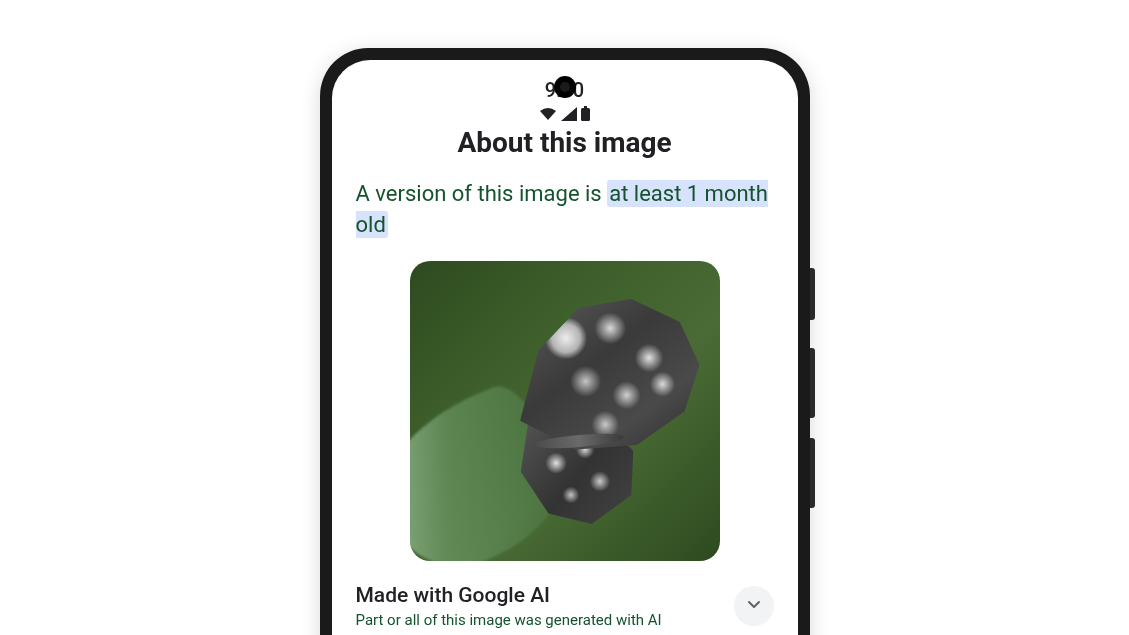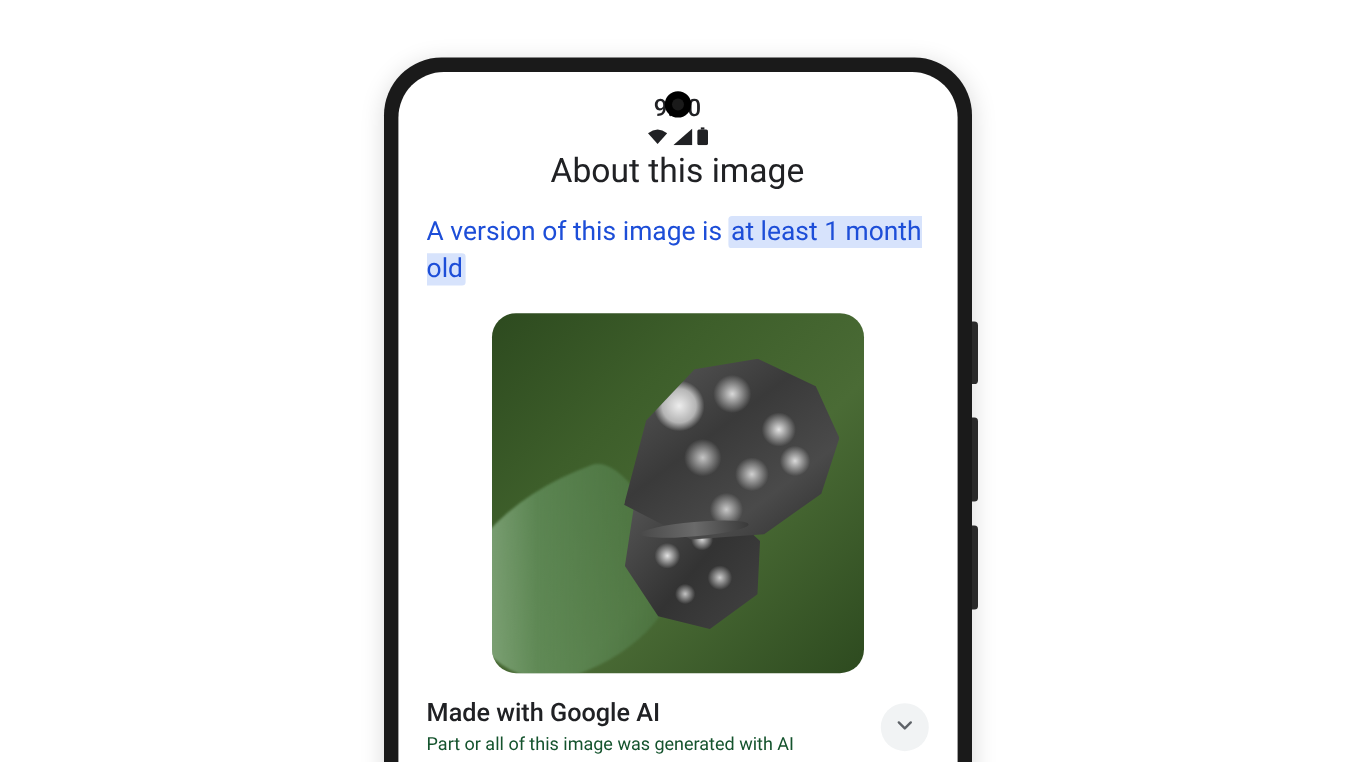--- a/index.html
+++ b/index.html
@@ -75,28 +75,28 @@
       flex-direction: column;
     }
     .status-icons {
       display: flex;
       gap: 4px;
       align-items: center;
     }
     .page-title {
       text-align: center;
       font-size: 28px;
-      font-weight: 400;
+      font-weight: 700;
       color: #202124;
       padding: 18px 24px 20px;
     }
     .age-line {
       font-size: 22px;
       line-height: 1.4;
-      color: #1d4ed8;
+      color: #14532d;
       padding: 0 24px 20px;
       font-weight: 400;
     }
     .age-line .hl {
       background: #d7e3fc;
       border-radius: 3px;
       padding: 1px 2px;
     }
     .image-card {
       margin: 0 auto;

